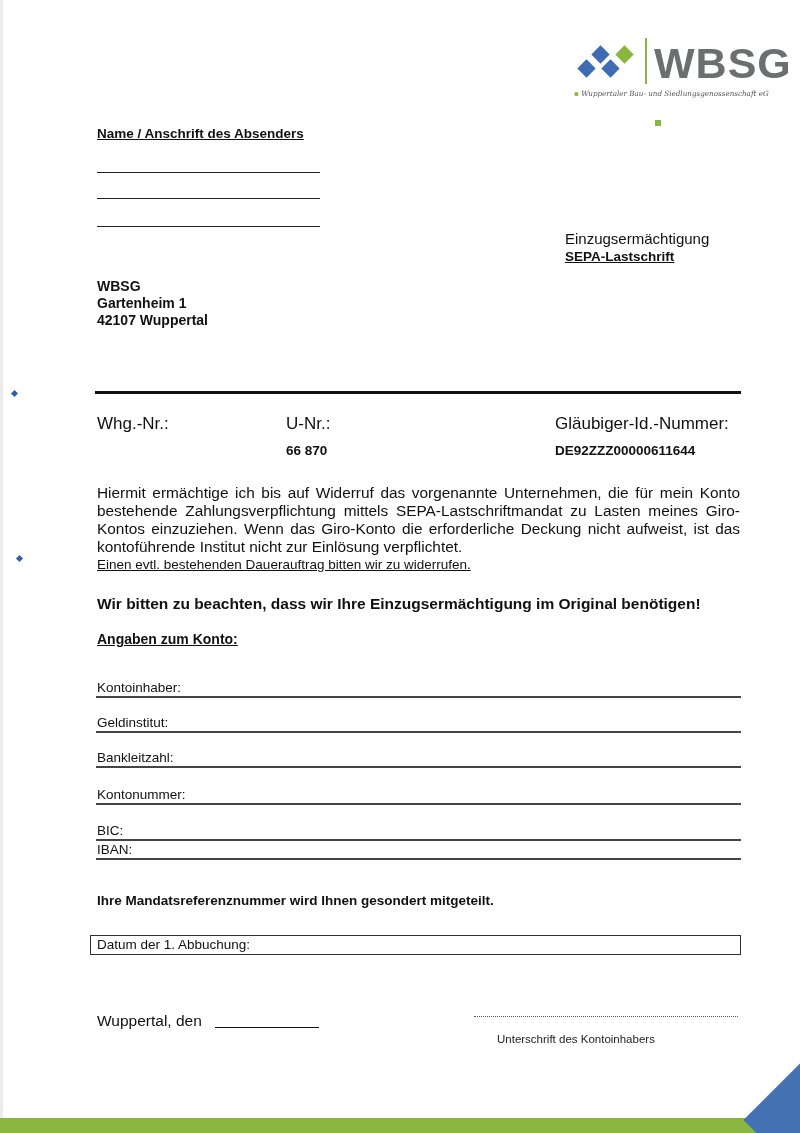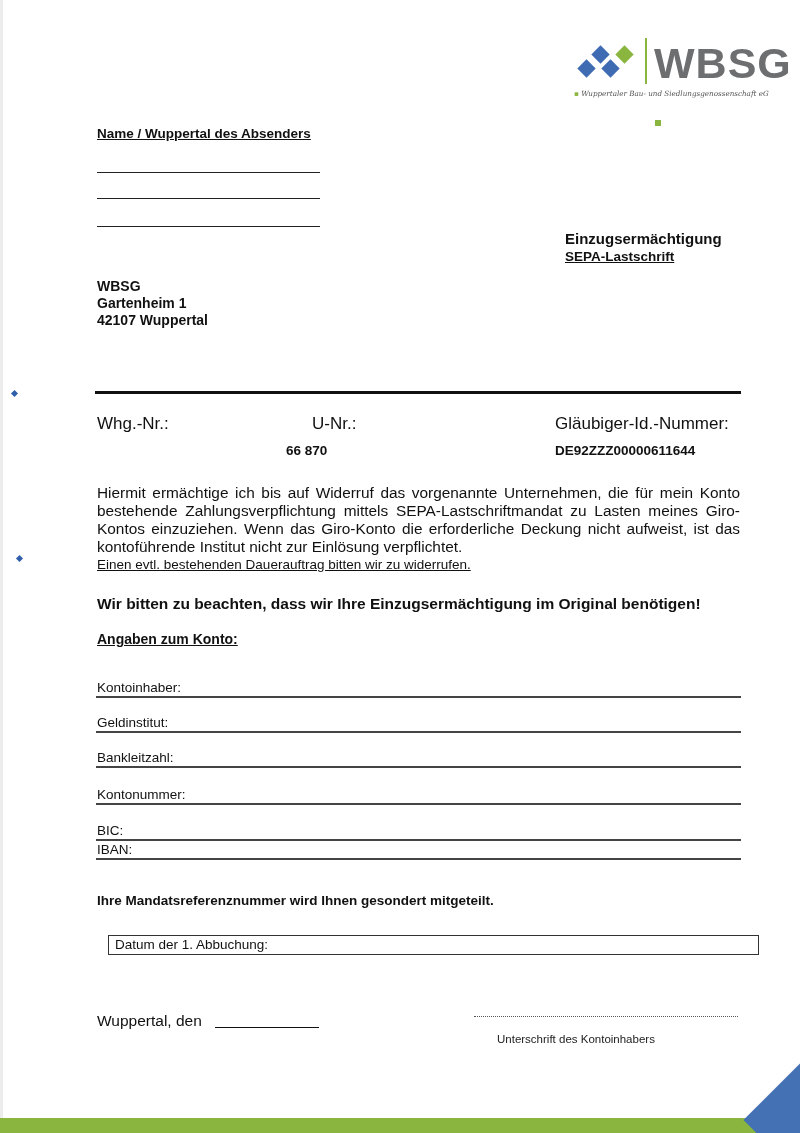--- a/index.html
+++ b/index.html
@@ -12,35 +12,35 @@
     .abs { position: absolute; }
     .logo { left: 574px; top: 36px; width: 210px; height: 70px; }
     .logo-word { position: absolute; left: 80px; top: 2px; font-size: 43px; font-weight: bold; color: #6d6e70; letter-spacing: 1px; line-height: 50px; }
     .logo-dot { display:inline-block; width:6px; height:6px; background:#8ab63f; margin-left:1px; vertical-align: 2px; }
     .logo-bar { position: absolute; left: 71px; top: 2px; width: 2px; height: 46px; background: #8ab63f; }
     .logo-tag { position: absolute; left: 0; top: 53px; font-family: "DejaVu Serif", serif; font-style: italic; font-size: 7.2px; color: #555; white-space: nowrap; }
     .logo-tag .bullet { color: #8ab63f; }
     .diamond { position: absolute; width: 13px; height: 13px; transform: rotate(45deg); }
     .sender-title { left: 97px; top: 126px; font-size: 13.5px; font-weight: bold; text-decoration: underline; }
     .sender-line { position: absolute; left: 97px; width: 223px; height: 0; border-top: 1.6px solid #222; }
-    .doc-title { left: 565px; top: 230px; font-size: 15px; font-weight: bold; }
+    .doc-title { left: 565px; top: 230px; font-size: 15px; font-weight: normal; }
     .doc-sub { left: 565px; top: 249px; font-size: 13.5px; font-weight: bold; text-decoration: underline; }
     .recipient { left: 97px; top: 278px; font-size: 14px; font-weight: bold; line-height: 17px; }
     .side-dot { position: absolute; width: 5px; height: 5px; background: #2f5fab; transform: rotate(45deg); }
     .sep { left: 95px; top: 391px; width: 646px; height: 3px; background: #111; }
     .field-label { font-size: 17px; }
     .field-value { font-size: 13.5px; font-weight: bold; }
     .body-text { left: 97px; top: 484px; width: 643px; font-size: 15.4px; line-height: 18px; text-align: justify; }
     .body-note { left: 97px; top: 557px; font-size: 13.5px; text-decoration: underline; }
     .notice { left: 97px; top: 595px; font-size: 15.5px; font-weight: bold; }
     .konto-title { left: 97px; top: 631px; font-size: 14px; font-weight: bold; text-decoration: underline; }
     .konto-row { position: absolute; left: 96px; width: 645px; height: 20px; border-bottom: 2px solid #444; }
     .konto-row span { position: absolute; left: 1px; bottom: 1px; font-size: 13.5px; }
     .mandate { left: 97px; top: 893px; font-size: 13.5px; font-weight: bold; text-align: right; }
-    .date-box { left: 90px; top: 935px; width: 649px; height: 18px; border: 1.5px solid #333; margin-left: 18px; }
+    .date-box { left: 90px; top: 935px; width: 649px; height: 18px; border: 1.5px solid #333; }
     .date-box span { position: absolute; left: 6px; top: 1px; font-size: 13.5px; }
     .place { left: 97px; top: 1012px; font-size: 15.5px; }
     .place-line { left: 215px; top: 1027px; width: 104px; border-top: 1.5px solid #111; }
     .sig-dots { left: 474px; top: 1016px; width: 264px; border-top: 1.5px dotted #555; }
     .sig-label { left: 497px; top: 1033px; font-size: 11.5px; color: #222; }
     .footer-bar { left: 0; top: 1118px; width: 800px; height: 15px; background: #8ab63f; }
     .footer-tri { right: -40px; top: 1080px; width: 80px; height: 80px; background: #4470b4; transform: rotate(45deg); }
   </style>
 </head>
 <body>
@@ -50,42 +50,42 @@
 <div class="abs logo">
   <div class="diamond" style="left:6px;top:26px;background:#3f6bb3;"></div>
   <div class="diamond" style="left:20px;top:12px;background:#3f6bb3;"></div>
   <div class="diamond" style="left:30px;top:26px;background:#3f6bb3;"></div>
   <div class="diamond" style="left:44px;top:12px;background:#8ab63f;"></div>
   <div class="logo-bar"></div>
   <div class="logo-word"><span>WBSG</span><span class="logo-dot"></span></div>
   <div class="logo-tag"><span class="bullet">▪ </span><span>Wuppertaler Bau- und Siedlungsgenossenschaft eG</span></div>
 </div>
 
-<div class="abs sender-title">Name / Wuppertal des Absenders</div>
+<div class="abs sender-title">Name / Anschrift des Absenders</div>
 <div class="sender-line" style="top:172px;"></div>
 <div class="sender-line" style="top:198px;"></div>
 <div class="sender-line" style="top:226px;"></div>
 
 <div class="abs doc-title">Einzugsermächtigung</div>
 <div class="abs doc-sub">SEPA-Lastschrift</div>
 
 <div class="abs recipient">
   <div>WBSG</div>
   <div>Gartenheim 1</div>
   <div>42107 Wuppertal</div>
 </div>
 
 <div class="side-dot" style="left:12px;top:391px;"></div>
 <div class="side-dot" style="left:17px;top:556px;"></div>
 
 <div class="abs sep"></div>
 
 <div class="abs field-label" style="left:97px;top:414px;">Whg.-Nr.:</div>
 <div class="abs field-value" style="left:97px;top:443px;"></div>
-<div class="abs field-label" style="left:286px;top:414px;margin-left:26px;">U-Nr.:</div>
+<div class="abs field-label" style="left:286px;top:414px;">U-Nr.:</div>
 <div class="abs field-value" style="left:286px;top:443px;">66 870</div>
 <div class="abs field-label" style="left:555px;top:414px;">Gläubiger-Id.-Nummer:</div>
 <div class="abs field-value" style="left:555px;top:443px;">DE92ZZZ00000611644</div>
 
 <div class="abs body-text">Hiermit ermächtige ich bis auf Widerruf das vorgenannte Unternehmen, die für mein Konto bestehende Zahlungsverpflichtung mittels SEPA-Lastschriftmandat zu Lasten meines Giro-Kontos einzuziehen. Wenn das Giro-Konto die erforderliche Deckung nicht aufweist, ist das kontoführende Institut nicht zur Einlösung verpflichtet.</div>
 <div class="abs body-note">Einen evtl. bestehenden Dauerauftrag bitten wir zu widerrufen.</div>
 <div class="abs notice">Wir bitten zu beachten, dass wir Ihre Einzugsermächtigung im Original benötigen!</div>
 
 <div class="abs konto-title">Angaben zum Konto:</div>
 <div class="konto-row" style="top:676px;">

